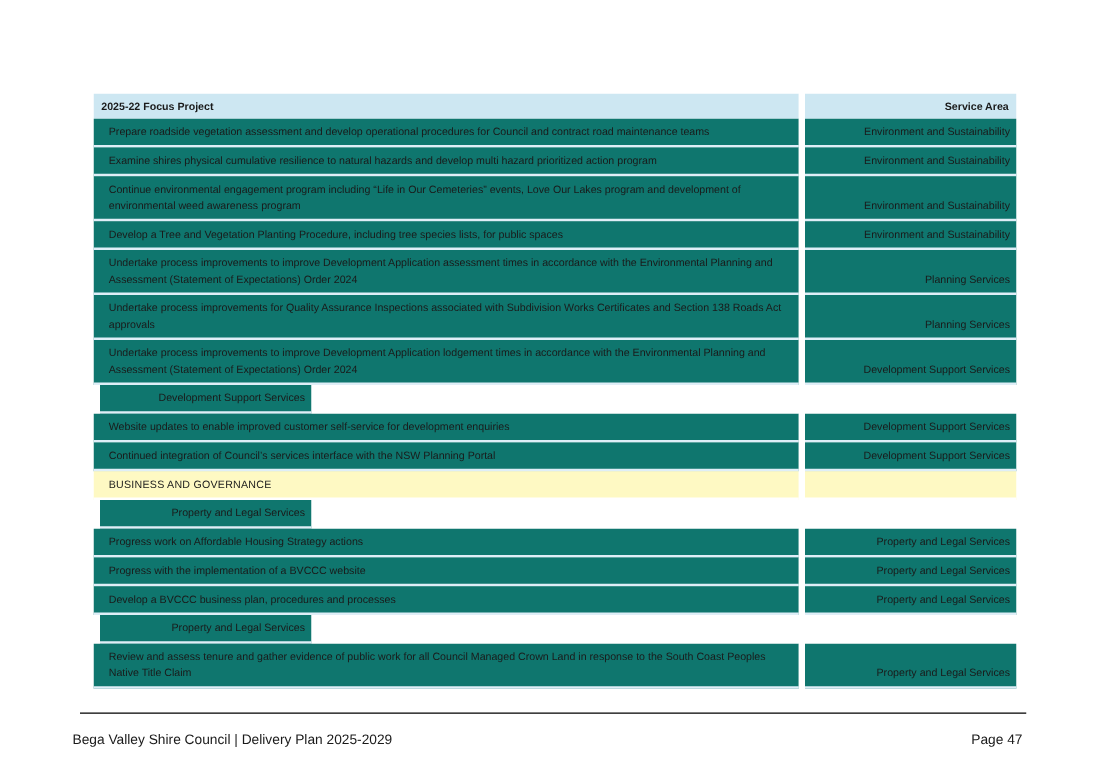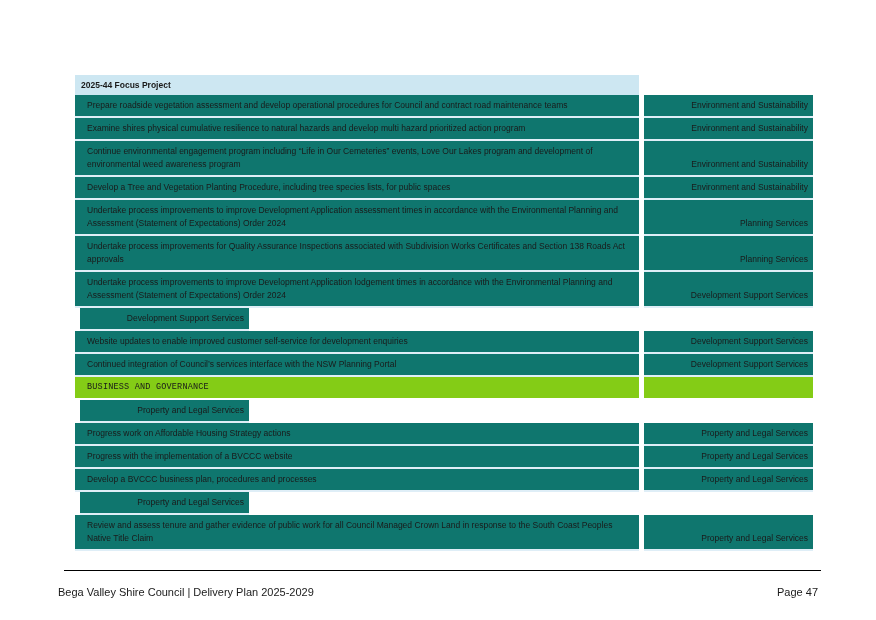--- a/index.html
+++ b/index.html
@@ -37,21 +37,21 @@
   }
   .c-r {
     width: 169px; flex: 0 0 169px;
     padding: 4px 5px 4px 4px;
     display: flex; align-items: flex-end; justify-content: flex-end;
     text-align: right;
   }
   .data-row .cell { border-bottom: 2px solid #dfeef7; }
 
   
-  .section-row .cell { background: #84cc16; border-bottom: 2px solid #ffffff; font-family: Liberation Mono, monospace; }
+  .section-row .cell { background: #fef9c3; border-bottom: 2px solid #ffffff; }
   .section-row .c-l { letter-spacing: 0.2px; }
 
   
   .footer-rule {
     position: absolute;
     left: 64px; right: 55px; top: 570px;
     border-top: 1.5px solid #000000;
   }
   .footer {
     position: absolute;
@@ -61,22 +61,23 @@
   }
 </style>
 </head>
 <body>
 
 <div class="page">
 
   <div class="focus-table">
 
     <div class="row thead">
-      <div class="cell c-l">2025-44 Focus Project</div>
+      <div class="cell c-l">2025-22 Focus Project</div>
       <div class="gap"></div>
+      <div class="cell c-r">Service Area</div>
     </div>
 
     <div class="row data-row">
       <div class="cell c-l">Prepare roadside vegetation assessment and develop operational procedures for Council and contract road maintenance teams</div>
       <div class="gap"></div>
       <div class="cell c-r">Environment and Sustainability</div>
     </div>
 
     <div class="row data-row">
       <div class="cell c-l">Examine shires physical cumulative resilience to natural hazards and develop multi hazard prioritized action program</div>

